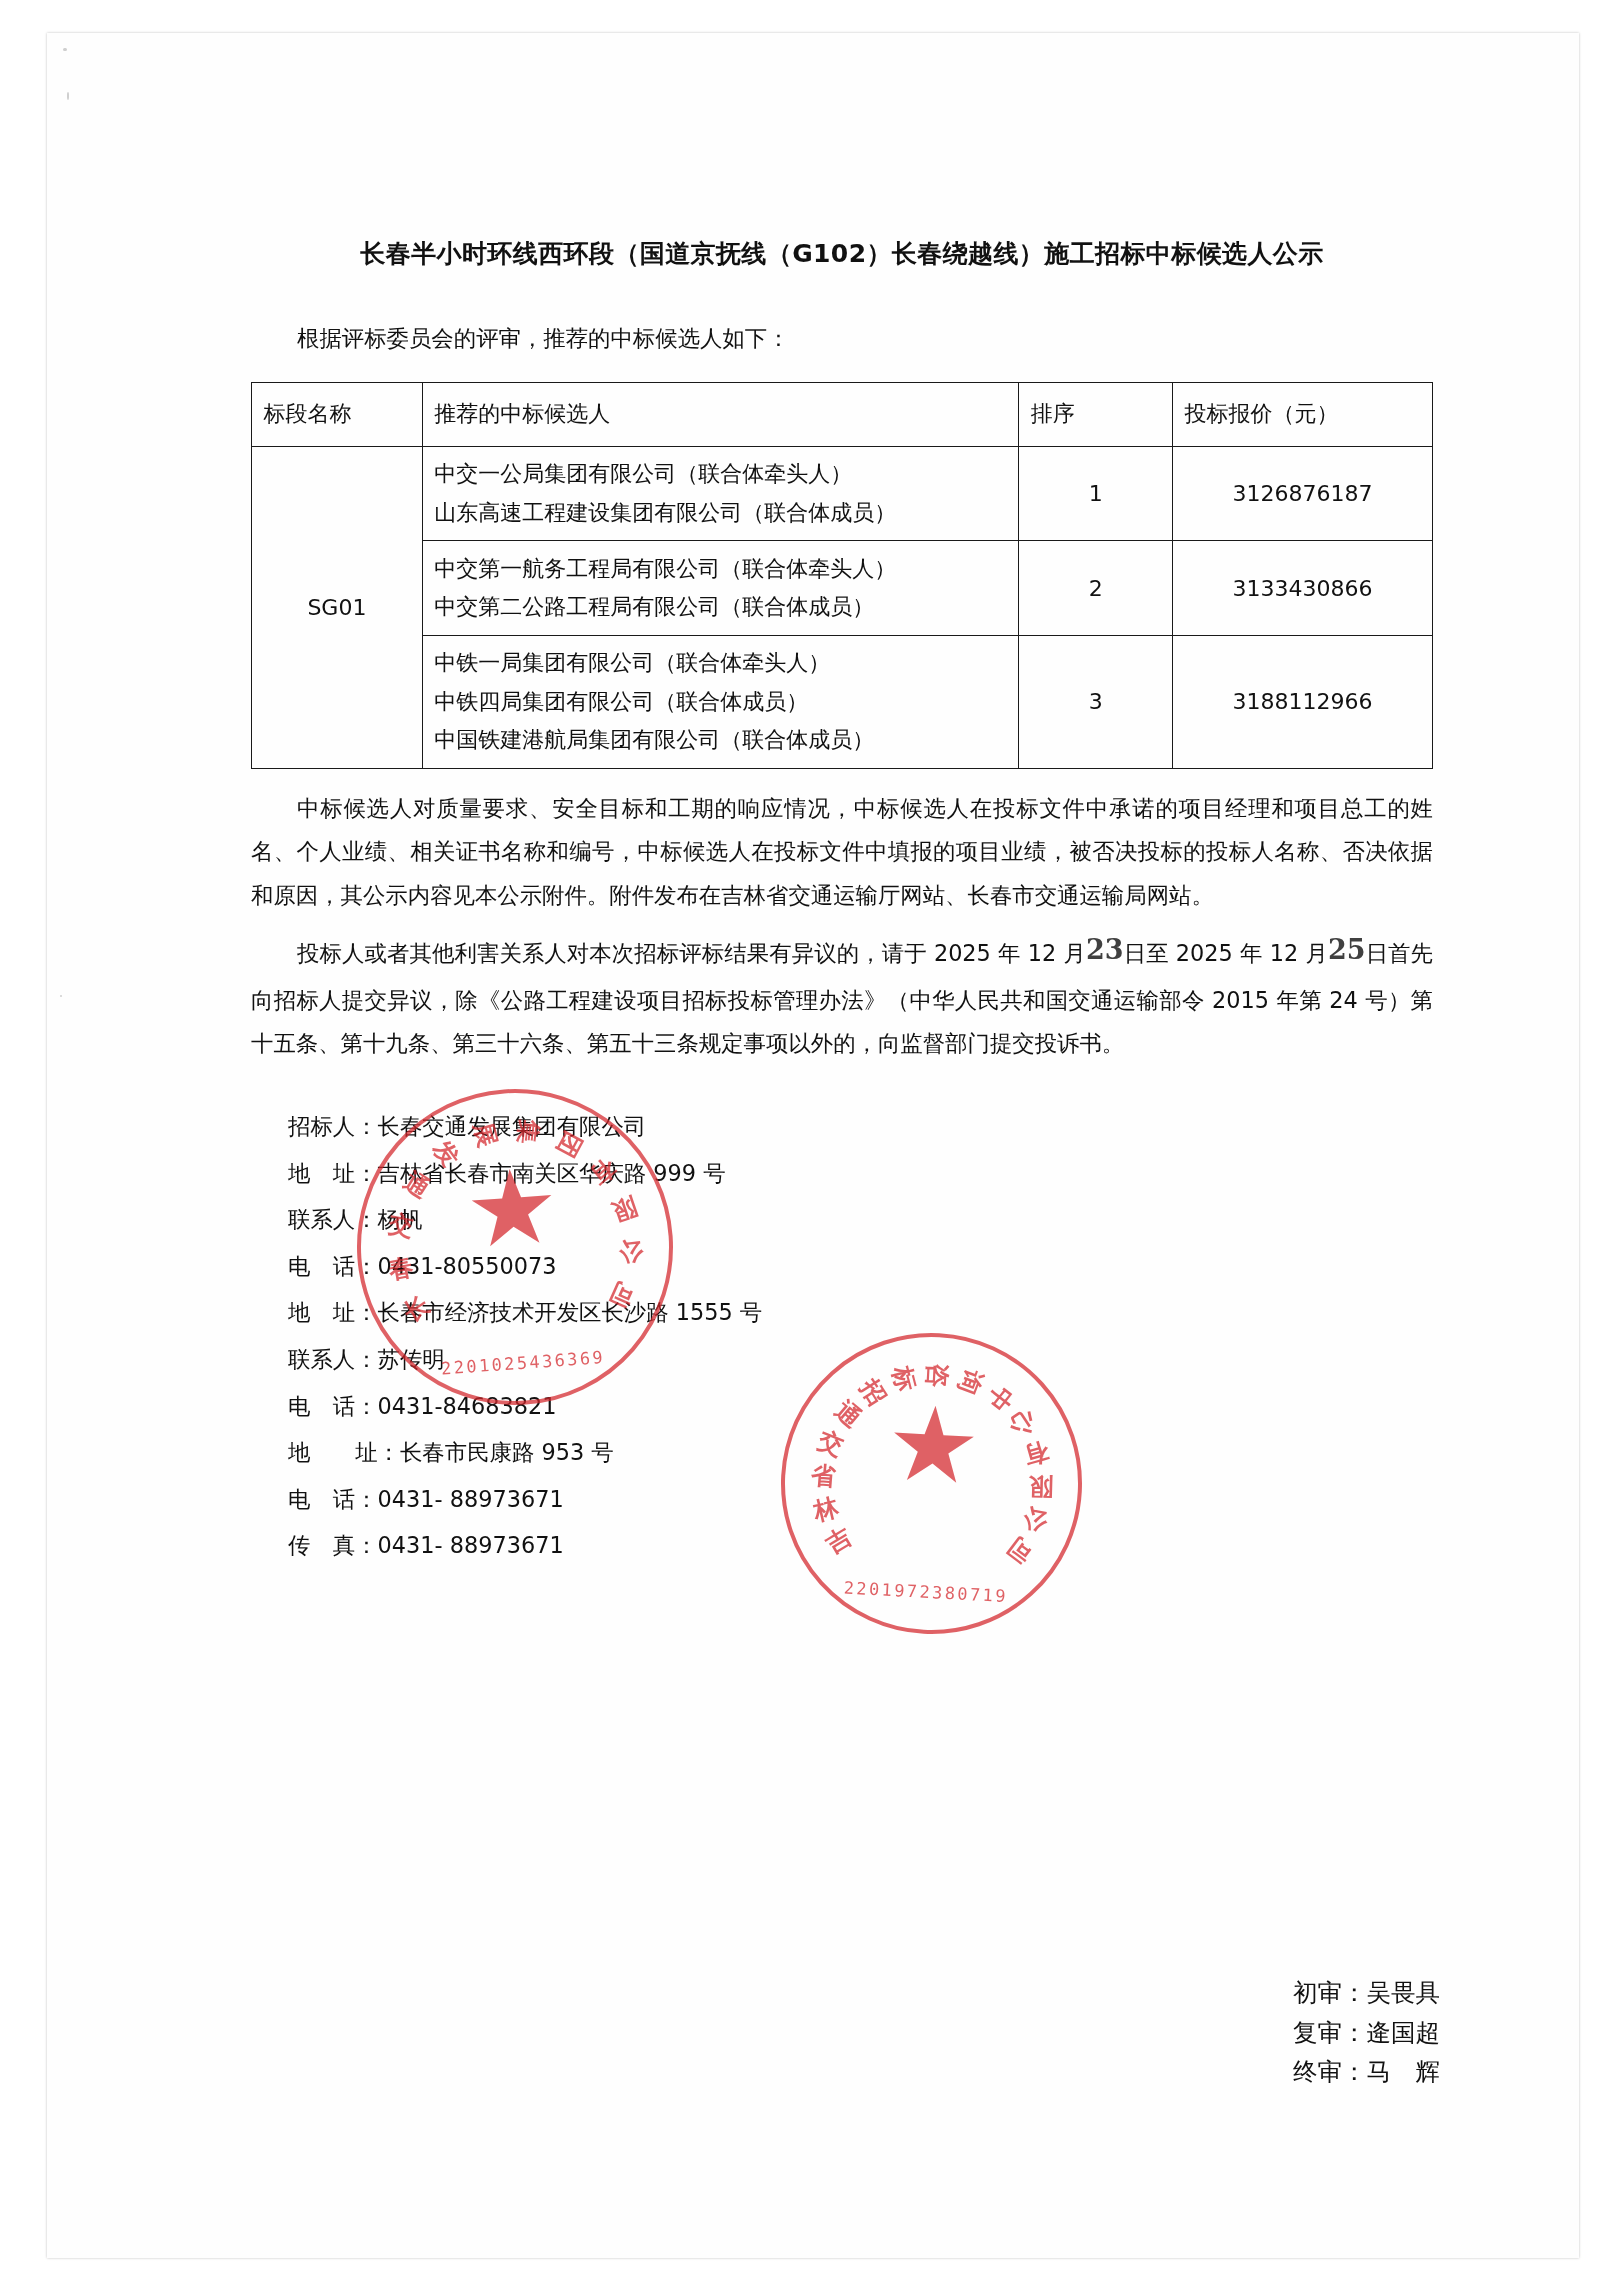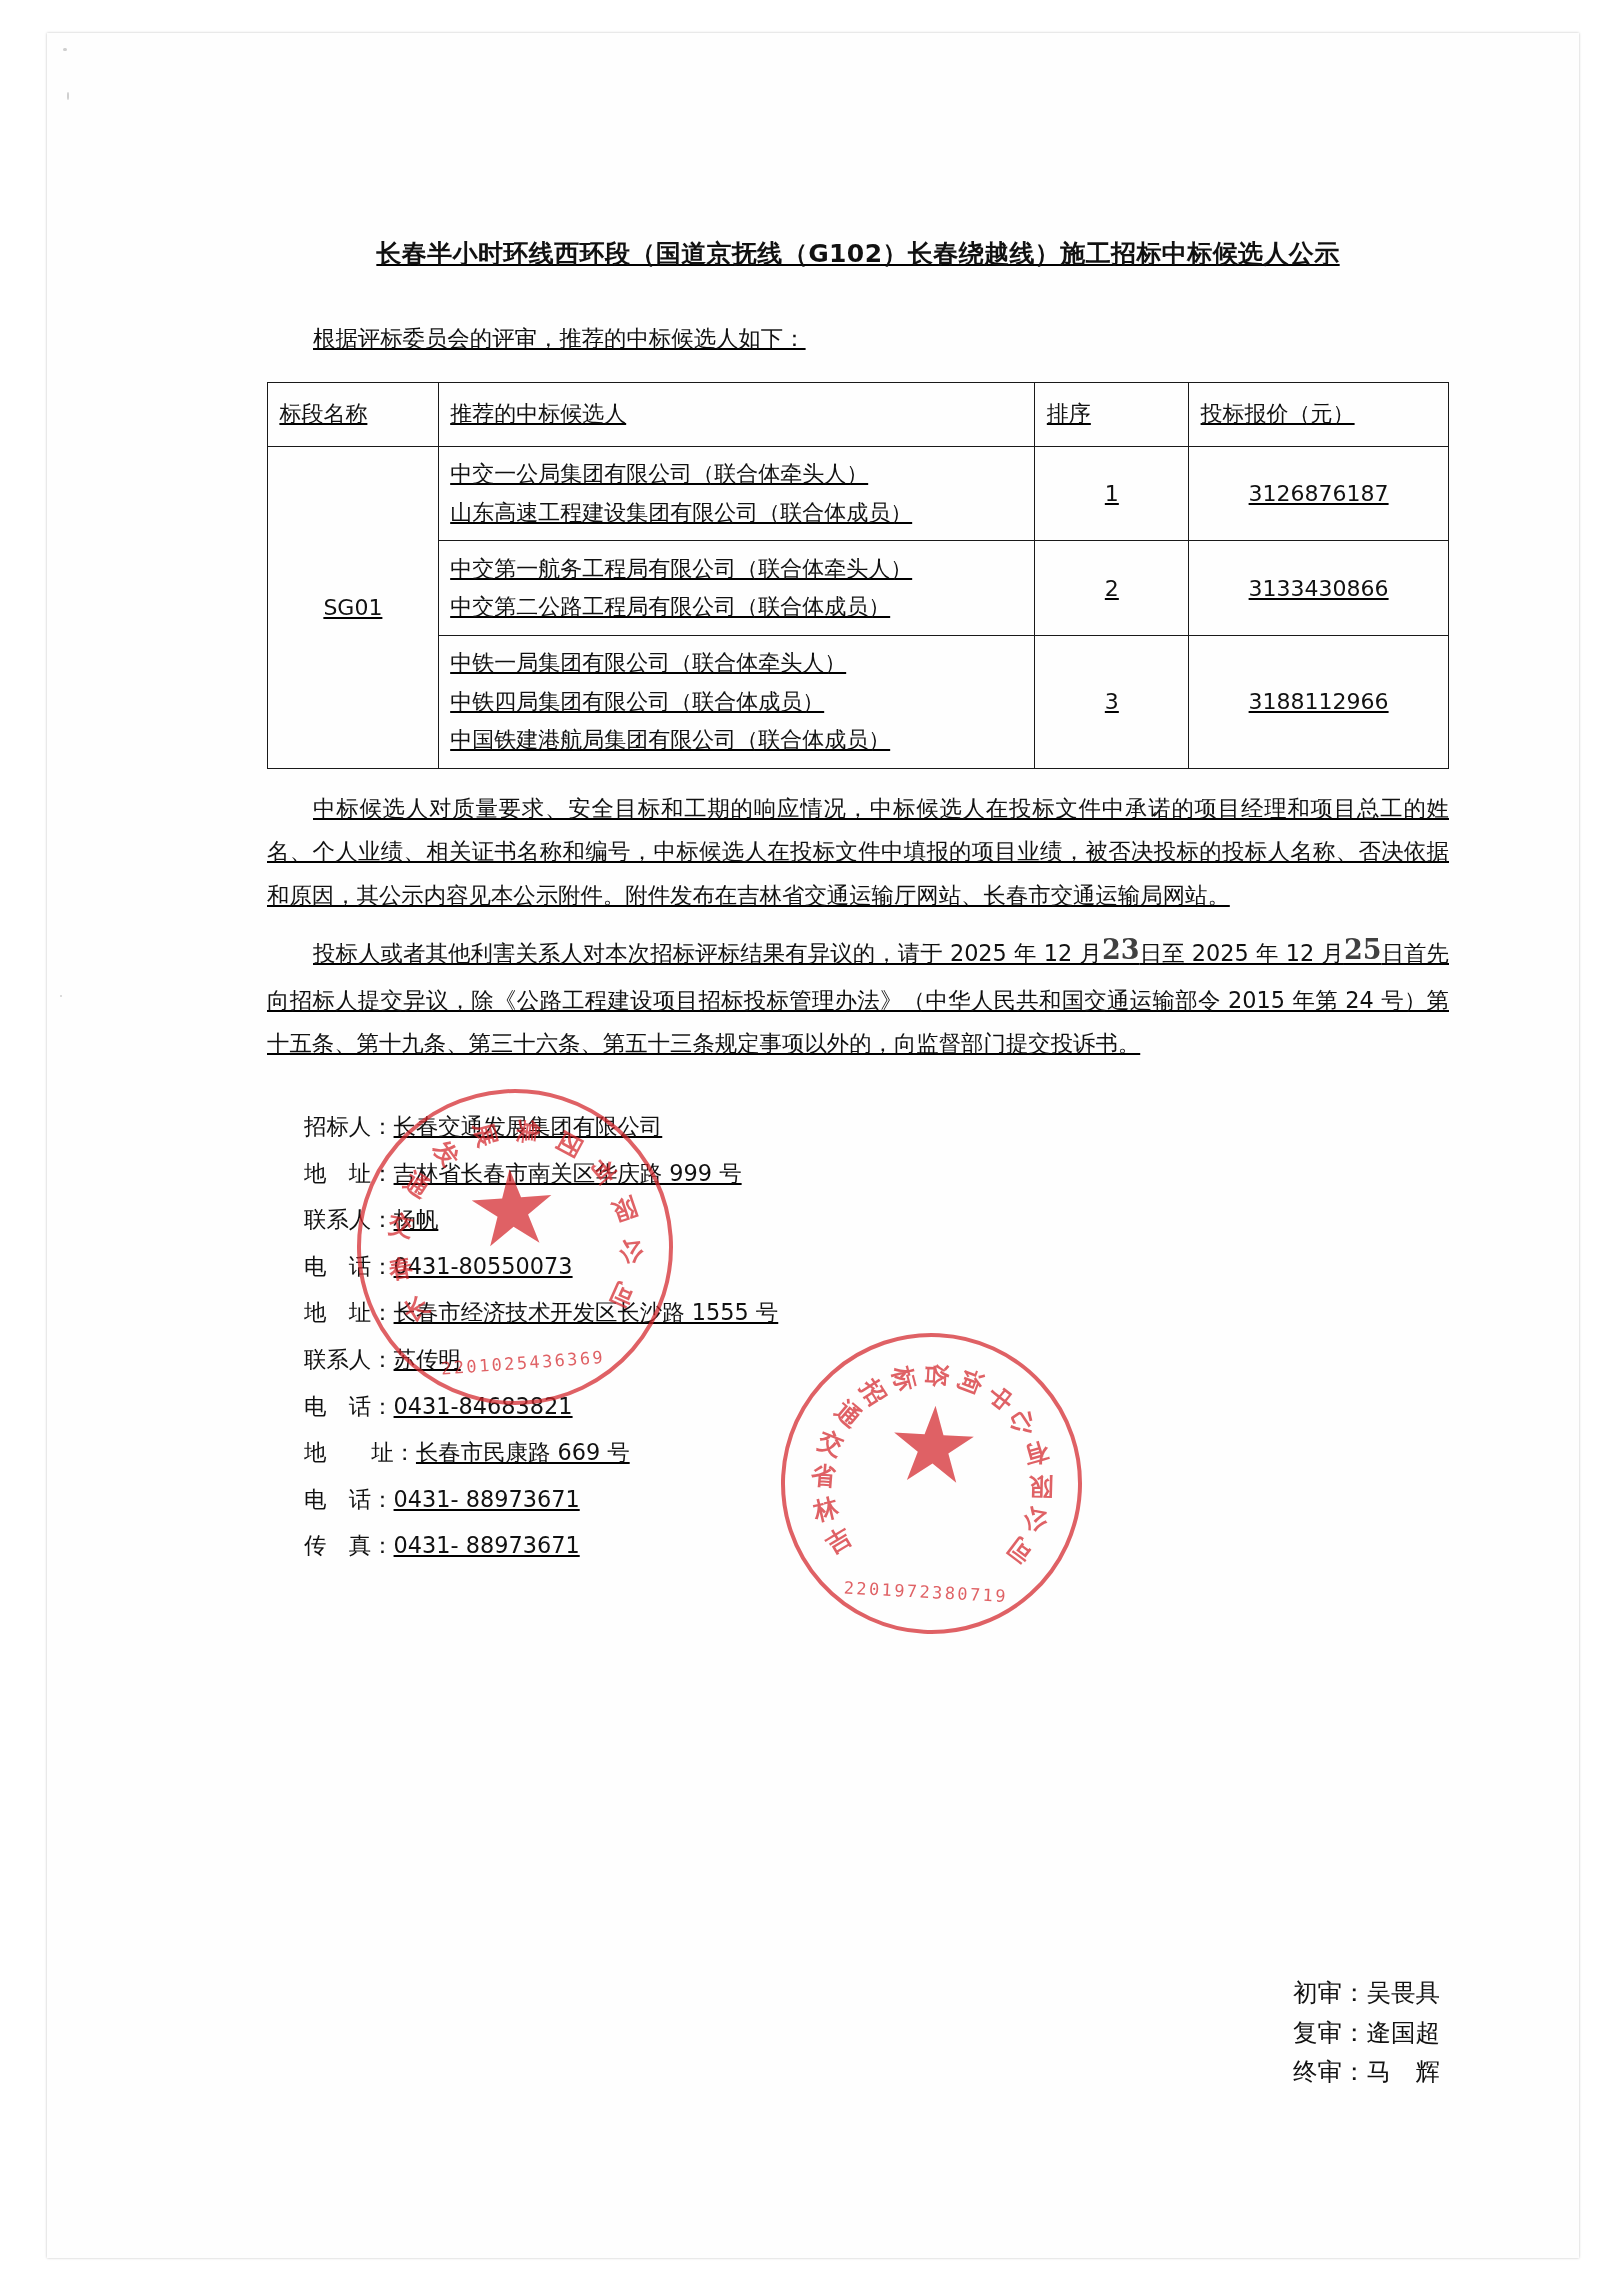--- a/index.html
+++ b/index.html
@@ -23,24 +23,23 @@
     position: absolute;
     left: 47px;
     top: 33px;
     width: 1532px;
     height: 2225px;
     background: #fefefe;
     box-shadow: 0 0 2.4px rgba(0,0,0,0.25);
   }
   .content {
     position: absolute;
-    left: 220px;
+    left: 204px;
     top: 204px;
     width: 1182px;
-    text-decoration: underline;
   }
   .doc-title {
     text-align: center;
     font-size: 25px;
     font-weight: bold;
     letter-spacing: 0.4px;
     color: #111;
     margin-bottom: 47px;
     font-family: "DejaVu Sans", "Liberation Sans", sans-serif;
   }
@@ -236,21 +235,21 @@
       <p class="para indent"><span>投标人或者其他利害关系人对本次招标评标结果有异议的，请于 2025 年 12 月</span><span class="hand">23</span><span>日至 2025 年 12 月</span><span class="hand">25</span><span>日首先向招标人提交异议，除《公路工程建设项目招标投标管理办法》（中华人民共和国交通运输部令 2015 年第 24 号）第十五条、第十九条、第三十六条、第五十三条规定事项以外的，向监督部门提交投诉书。</span></p>
 
       <div class="info-block">
         <div class="info-row"><span class="lbl">招标人：</span><span>长春交通发展集团有限公司</span></div>
         <div class="info-row"><span class="lbl">地　址：</span><span>吉林省长春市南关区华庆路 999 号</span></div>
         <div class="info-row"><span class="lbl">联系人：</span><span>杨帆</span></div>
         <div class="info-row"><span class="lbl">电　话：</span><span>0431-80550073</span></div>
         <div class="info-row"><span class="lbl">地　址：</span><span>长春市经济技术开发区长沙路 1555 号</span></div>
         <div class="info-row"><span class="lbl">联系人：</span><span>苏传明</span></div>
         <div class="info-row"><span class="lbl">电　话：</span><span>0431-84683821</span></div>
-        <div class="info-row"><span class="lbl">地　　址：</span><span>长春市民康路 669 号</span></div>
+        <div class="info-row"><span class="lbl">地　　址：</span><span>长春市民康路 953 号</span></div>
         <div class="info-row"><span class="lbl">电　话：</span><span>0431- 88973671</span></div>
         <div class="info-row"><span class="lbl">传　真：</span><span>0431- 88973671</span></div>
       </div>
 
     </div>
 
     <div class="sign-block">
       <div><span>初审：</span><span>吴畏具</span></div>
       <div><span>复审：</span><span>逄国超</span></div>
       <div><span>终审：</span><span>马　辉</span></div>

